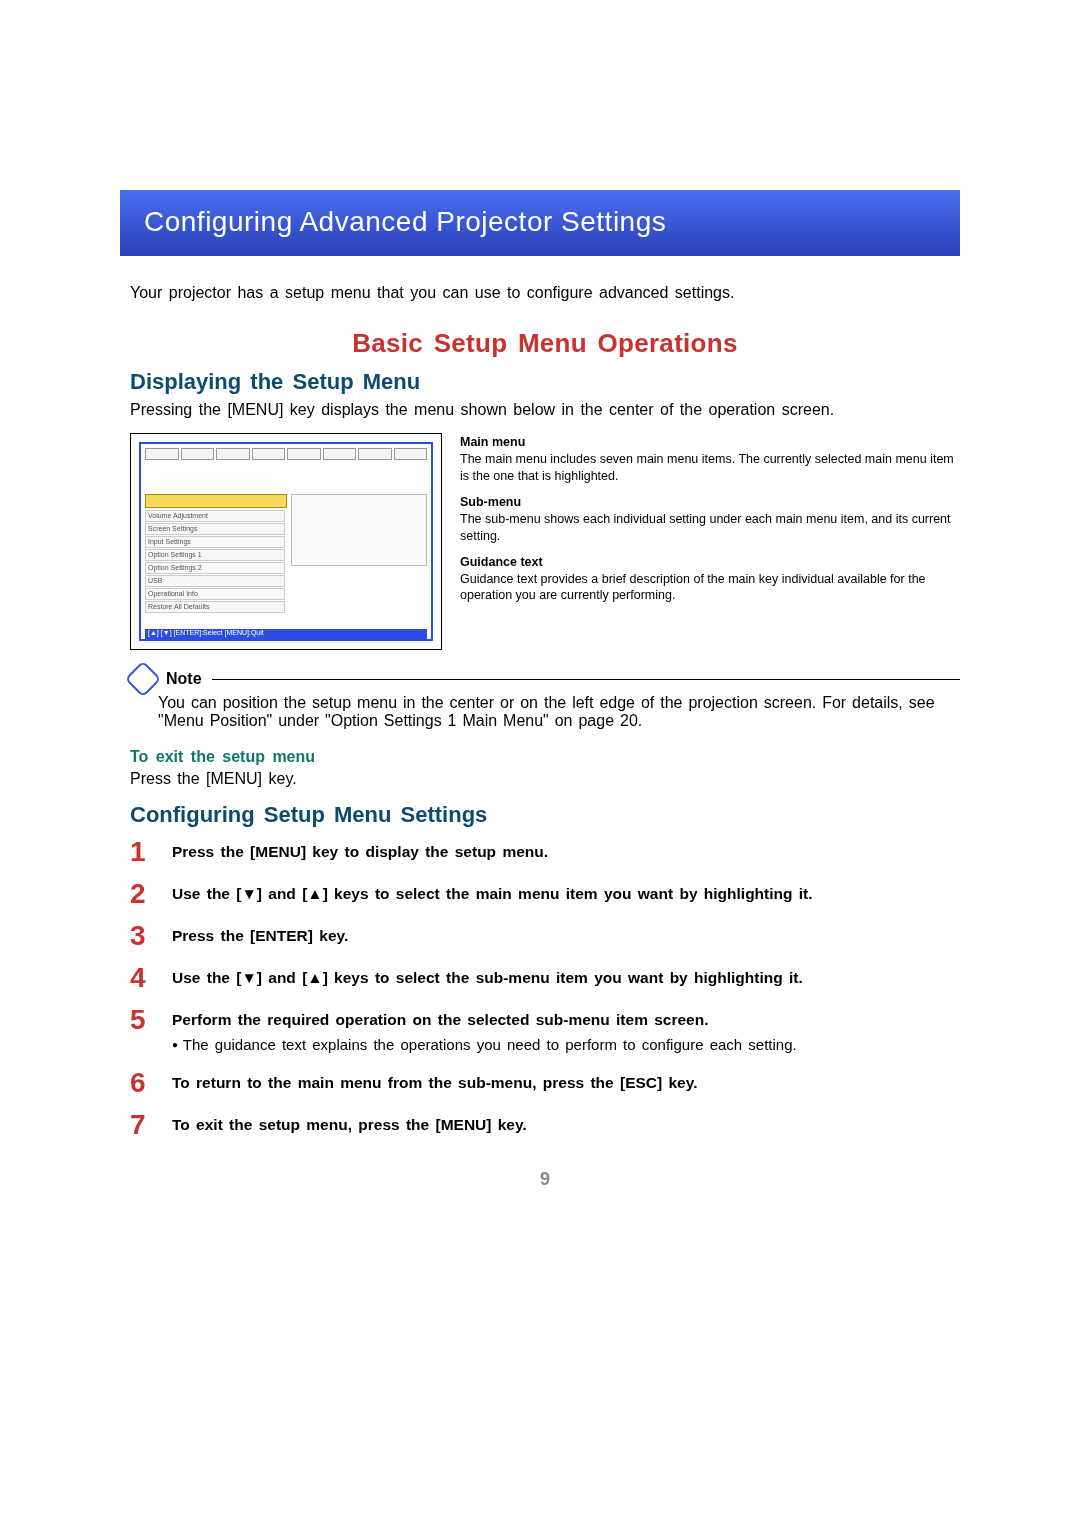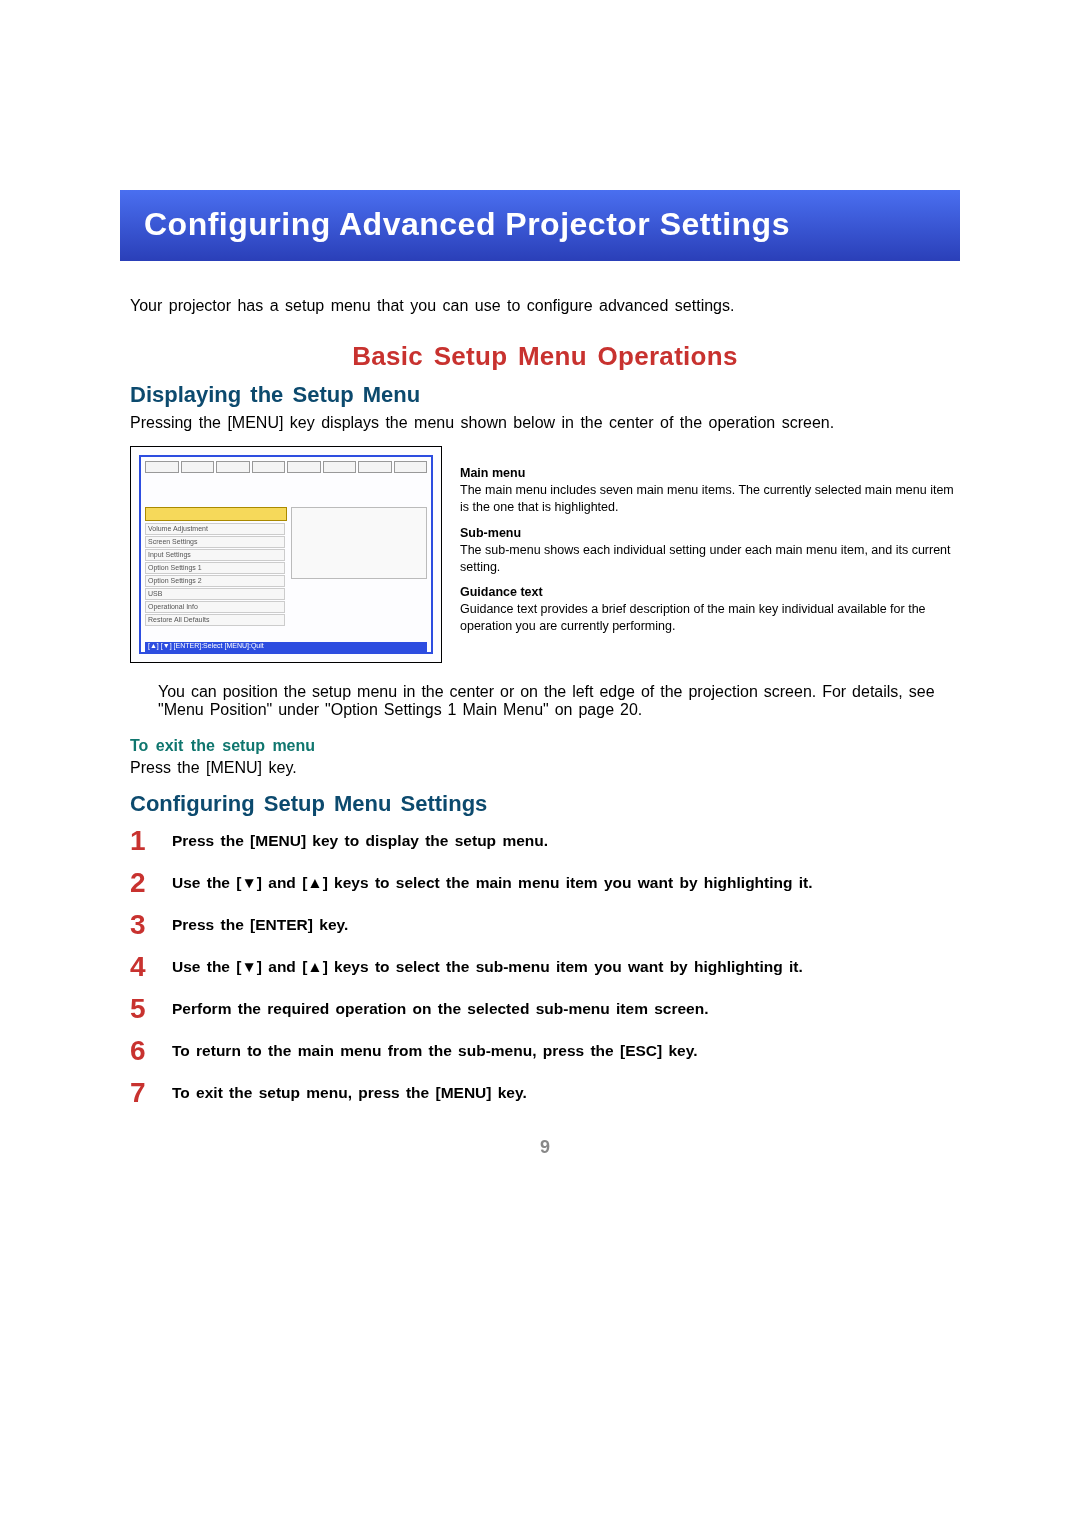--- a/index.html
+++ b/index.html
@@ -10,24 +10,24 @@
     width: 1080px;
   }
   .page {
     width: 1080px;
     box-sizing: border-box;
     padding: 70px 120px 60px 120px;
   }
   .title-bar {
     background: linear-gradient(to bottom, #4a6ff0 0%, #2a3fb8 100%);
     color: #fff;
-    font-size: 32px;
-    font-weight: bold;
+    font-size: 28px;
+    font-weight: normal;
     padding: 16px 24px 18px 24px;
-    margin: 120px 0 36px 0;
+    margin: 120px 0 28px 0;
     letter-spacing: 0.5px;
   }
   .content {
     padding-left: 10px;
   }
   .intro {
     font-size: 16px;
     margin: 0 0 26px 0;
     word-spacing: 2px;
   }
@@ -55,21 +55,20 @@
     word-spacing: 3px;
   }
   .para {
     font-size: 16px;
     margin: 0 0 14px 0;
     word-spacing: 2px;
   }
   .figure-row {
     display: flex;
     margin: 10px 0 20px 0;
-    align-items: center;
   }
   .menu-shot {
     border: 1px solid #000;
     width: 310px;
     height: 215px;
     position: relative;
     background: #fdfdff;
     flex: 0 0 310px;
   }
   .inner-frame {
@@ -216,20 +215,25 @@
         <div class="callout-title">Main menu</div>
         <div class="callout-body">The main menu includes seven main menu items. The currently selected main menu item is the one that is highlighted.</div>
         <div class="callout-title">Sub-menu</div>
         <div class="callout-body">The sub-menu shows each individual setting under each main menu item, and its current setting.</div>
         <div class="callout-title">Guidance text</div>
         <div class="callout-body">Guidance text provides a brief description of the main key individual available for the operation you are currently performing.</div>
       </div>
     </div>
 
     <div class="note-block">
+      <div class="note-header">
+        <span class="note-icon"></span>
+        <span class="note-label">Note</span>
+        <span class="note-line"></span>
+      </div>
       <div class="note-text">You can position the setup menu in the center or on the left edge of the projection screen. For details, see "Menu Position" under "Option Settings 1 Main Menu" on page 20.</div>
     </div>
 
     <div class="h-blue-sm">To exit the setup menu</div>
     <p class="para">Press the [MENU] key.</p>
 
     <div class="h-blue-lg">Configuring Setup Menu Settings</div>
 
     <div class="steps">
       <div class="step">
@@ -245,20 +249,21 @@
         <div class="step-body">Press the [ENTER] key.</div>
       </div>
       <div class="step">
         <div class="step-num">4</div>
         <div class="step-body">Use the [▼] and [▲] keys to select the sub-menu item you want by highlighting it.</div>
       </div>
       <div class="step">
         <div class="step-num">5</div>
         <div class="step-body">
           <span>Perform the required operation on the selected sub-menu item screen.</span>
+          <span class="step-sub bullet">The guidance text explains the operations you need to perform to configure each setting.</span>
         </div>
       </div>
       <div class="step">
         <div class="step-num">6</div>
         <div class="step-body">To return to the main menu from the sub-menu, press the [ESC] key.</div>
       </div>
       <div class="step">
         <div class="step-num">7</div>
         <div class="step-body">To exit the setup menu, press the [MENU] key.</div>
       </div>

